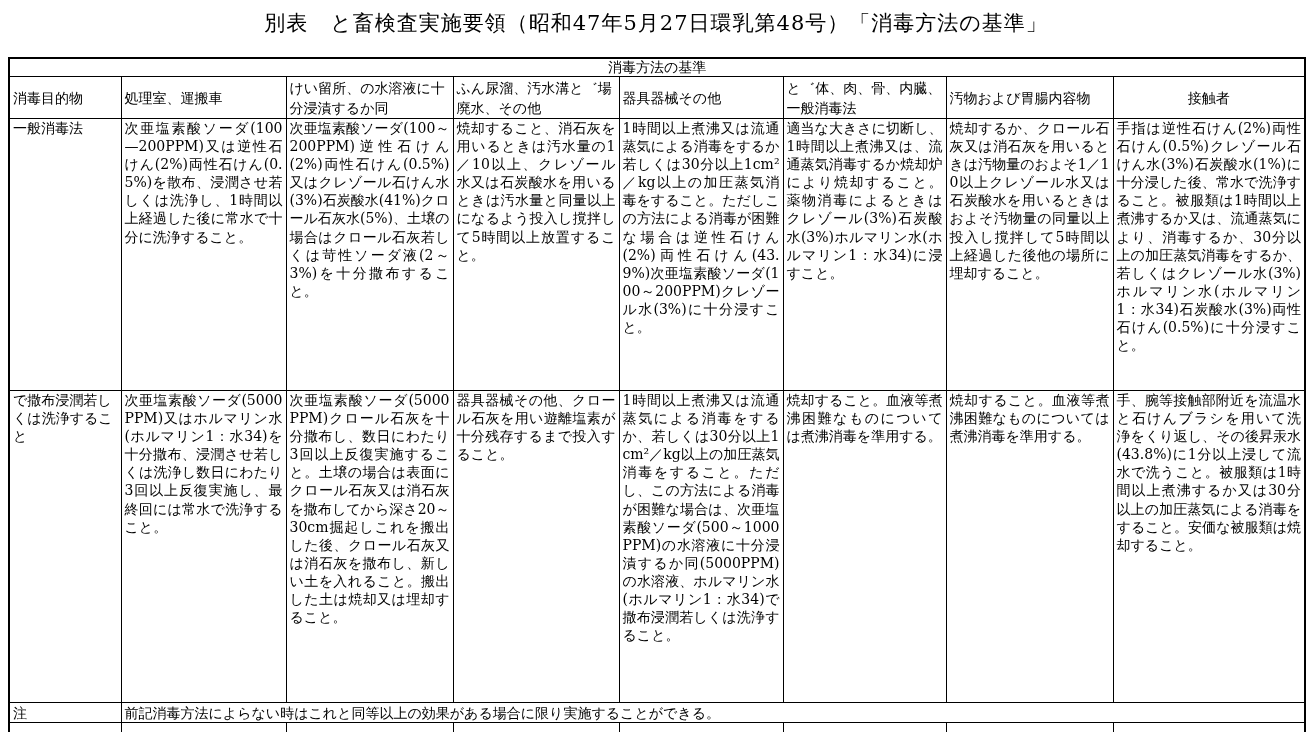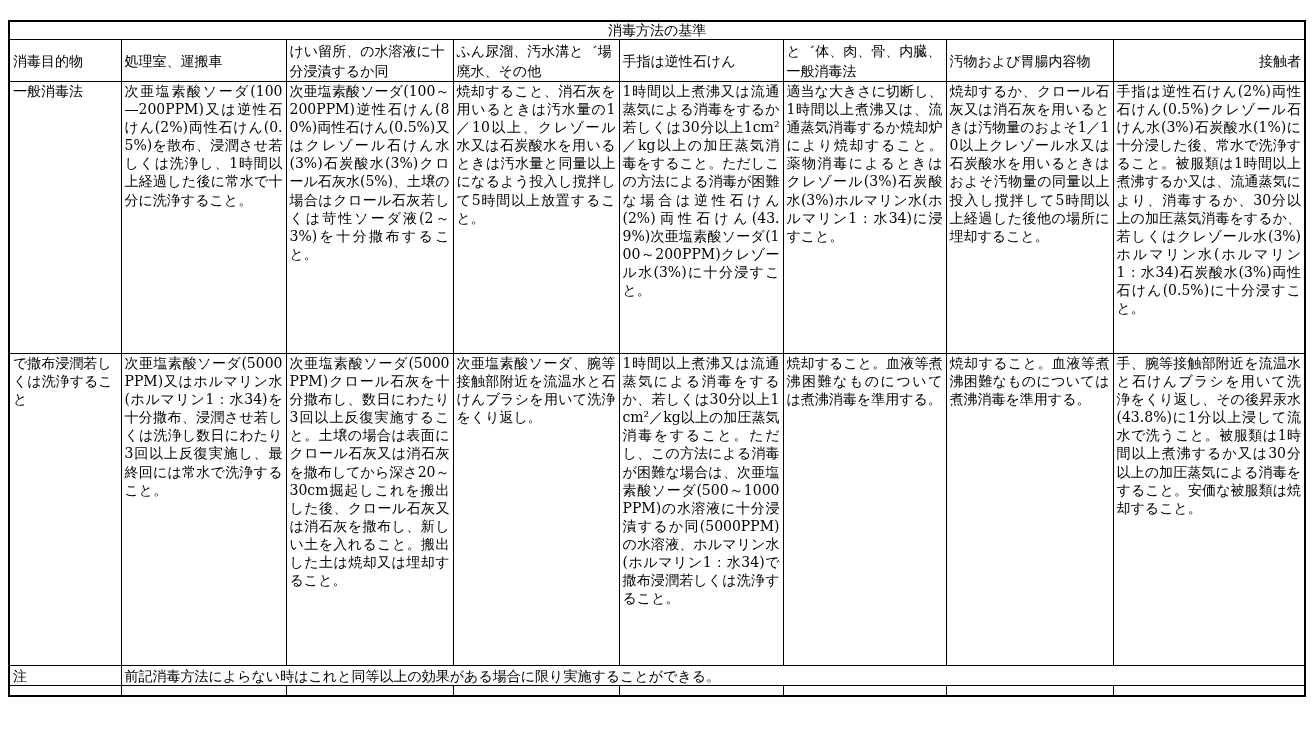--- a/index.html
+++ b/index.html
@@ -23,33 +23,34 @@
     word-break:break-all;
     overflow:hidden;
   }
   tr.caption-row { height:18px; }
   tr.caption-row td {
     text-align:center; vertical-align:middle;
     line-height:17px; padding:0;
   }
   tr.header-row { height:42px; }
   tr.header-row th { vertical-align:middle; line-height:20px; text-align:left; }
-  tr.header-row th.center { text-align:right; }
+  tr.header-row th.center { text-align:center; }
   tr.body-row td.rowlabel { text-align:left; }
   tr.row-general { height:272px; }
   tr.row-anthrax { height:312px; }
   tr.note-row { height:20px; }
   tr.note-row td { line-height:18px; vertical-align:middle; text-align:left; }
   tr.clipped-row { height:10px; }
   tr.clipped-row td { padding:0; }
 </style>
 </head>
 <body>
 
 <div>
+  <div class="title">別表　と畜検査実施要領（昭和47年5月27日環乳第48号）「消毒方法の基準」</div>
 
   <table class="std">
     <colgroup>
       <col style="width:112px">
         <col style="width:165px">
         <col style="width:167px">
         <col style="width:166px">
       <col style="width:164px">
         <col style="width:163px">
         <col style="width:167px">
@@ -59,42 +60,42 @@
     <tbody>
         <tr class="caption-row">
       <td colspan="8">消毒方法の基準</td>
     </tr>
 
     <tr class="header-row">
       <th>消毒目的物</th>
       <th>処理室、運搬車</th>
       <th>けい留所、の水溶液に十分浸漬するか同</th>
       <th>ふん尿溜、汚水溝と゛場廃水、その他</th>
-      <th>手指は逆性石けん</th>
+      <th>器具器械その他</th>
       <th>と゛体、肉、骨、内臓、一般消毒法</th>
       <th>汚物および胃腸内容物</th>
       <th class="center">接触者</th>
     </tr>
 
     <tr class="body-row row-general">
       <td class="rowlabel">一般消毒法</td>
       <td>次亜塩素酸ソーダ(100—200PPM)又は逆性石けん(2%)両性石けん(0.5%)を散布、浸潤させ若しくは洗浄し、1時間以上経過した後に常水で十分に洗浄すること。</td>
-      <td>次亜塩素酸ソーダ(100～200PPM)逆性石けん(80%)両性石けん(0.5%)又はクレゾール石けん水(3%)石炭酸水(3%)クロール石灰水(5%)、土壌の場合はクロール石灰若しくは苛性ソーダ液(2～3%)を十分撒布すること。</td>
+      <td>次亜塩素酸ソーダ(100～200PPM)逆性石けん(2%)両性石けん(0.5%)又はクレゾール石けん水(3%)石炭酸水(41%)クロール石灰水(5%)、土壌の場合はクロール石灰若しくは苛性ソーダ液(2～3%)を十分撒布すること。</td>
       <td>焼却すること、消石灰を用いるときは汚水量の1／10以上、クレゾール水又は石炭酸水を用いるときは汚水量と同量以上になるよう投入し撹拌して5時間以上放置すること。</td>
       <td>1時間以上煮沸又は流通蒸気による消毒をするか若しくは30分以上1cm²／kg以上の加圧蒸気消毒をすること。ただしこの方法による消毒が困難な場合は逆性石けん(2%)両性石けん(43.9%)次亜塩素酸ソーダ(100～200PPM)クレゾール水(3%)に十分浸すこと。</td>
       <td>適当な大きさに切断し、1時間以上煮沸又は、流通蒸気消毒するか焼却炉により焼却すること。薬物消毒によるときはクレゾール(3%)石炭酸水(3%)ホルマリン水(ホルマリン1：水34)に浸すこと。</td>
       <td>焼却するか、クロール石灰又は消石灰を用いるときは汚物量のおよそ1／10以上クレゾール水又は石炭酸水を用いるときはおよそ汚物量の同量以上投入し撹拌して5時間以上経過した後他の場所に埋却すること。</td>
       <td>手指は逆性石けん(2%)両性石けん(0.5%)クレゾール石けん水(3%)石炭酸水(1%)に十分浸した後、常水で洗浄すること。被服類は1時間以上煮沸するか又は、流通蒸気により、消毒するか、30分以上の加圧蒸気消毒をするか、若しくはクレゾール水(3%)ホルマリン水(ホルマリン1：水34)石炭酸水(3%)両性石けん(0.5%)に十分浸すこと。</td>
     </tr>
 
     <tr class="body-row row-anthrax">
       <td class="rowlabel">で撒布浸潤若しくは洗浄すること</td>
       <td>次亜塩素酸ソーダ(5000PPM)又はホルマリン水(ホルマリン1：水34)を十分撒布、浸潤させ若しくは洗浄し数日にわたり3回以上反復実施し、最終回には常水で洗浄すること。</td>
       <td>次亜塩素酸ソーダ(5000PPM)クロール石灰を十分撒布し、数日にわたり3回以上反復実施すること。土壌の場合は表面にクロール石灰又は消石灰を撒布してから深さ20～30cm掘起しこれを搬出した後、クロール石灰又は消石灰を撒布し、新しい土を入れること。搬出した土は焼却又は埋却すること。</td>
-      <td>次亜塩素酸ソーダ、腕等接触部附近を流温水と石けんブラシを用いて洗浄をくり返し。</td>
+      <td>器具器械その他、クロール石灰を用い遊離塩素が十分残存するまで投入すること。</td>
       <td>1時間以上煮沸又は流通蒸気による消毒をするか、若しくは30分以上1cm²／kg以上の加圧蒸気消毒をすること。ただし、この方法による消毒が困難な場合は、次亜塩素酸ソーダ(500～1000PPM)の水溶液に十分浸漬するか同(5000PPM)の水溶液、ホルマリン水(ホルマリン1：水34)で撒布浸潤若しくは洗浄すること。</td>
       <td>焼却すること。血液等煮沸困難なものについては煮沸消毒を準用する。</td>
       <td>焼却すること。血液等煮沸困難なものについては煮沸消毒を準用する。</td>
       <td>手、腕等接触部附近を流温水と石けんブラシを用いて洗浄をくり返し、その後昇汞水(43.8%)に1分以上浸して流水で洗うこと。被服類は1時間以上煮沸するか又は30分以上の加圧蒸気による消毒をすること。安価な被服類は焼却すること。</td>
     </tr>
 
     <tr class="note-row">
       <td>注</td>
       <td colspan="7">前記消毒方法によらない時はこれと同等以上の効果がある場合に限り実施することができる。</td>
     </tr>

